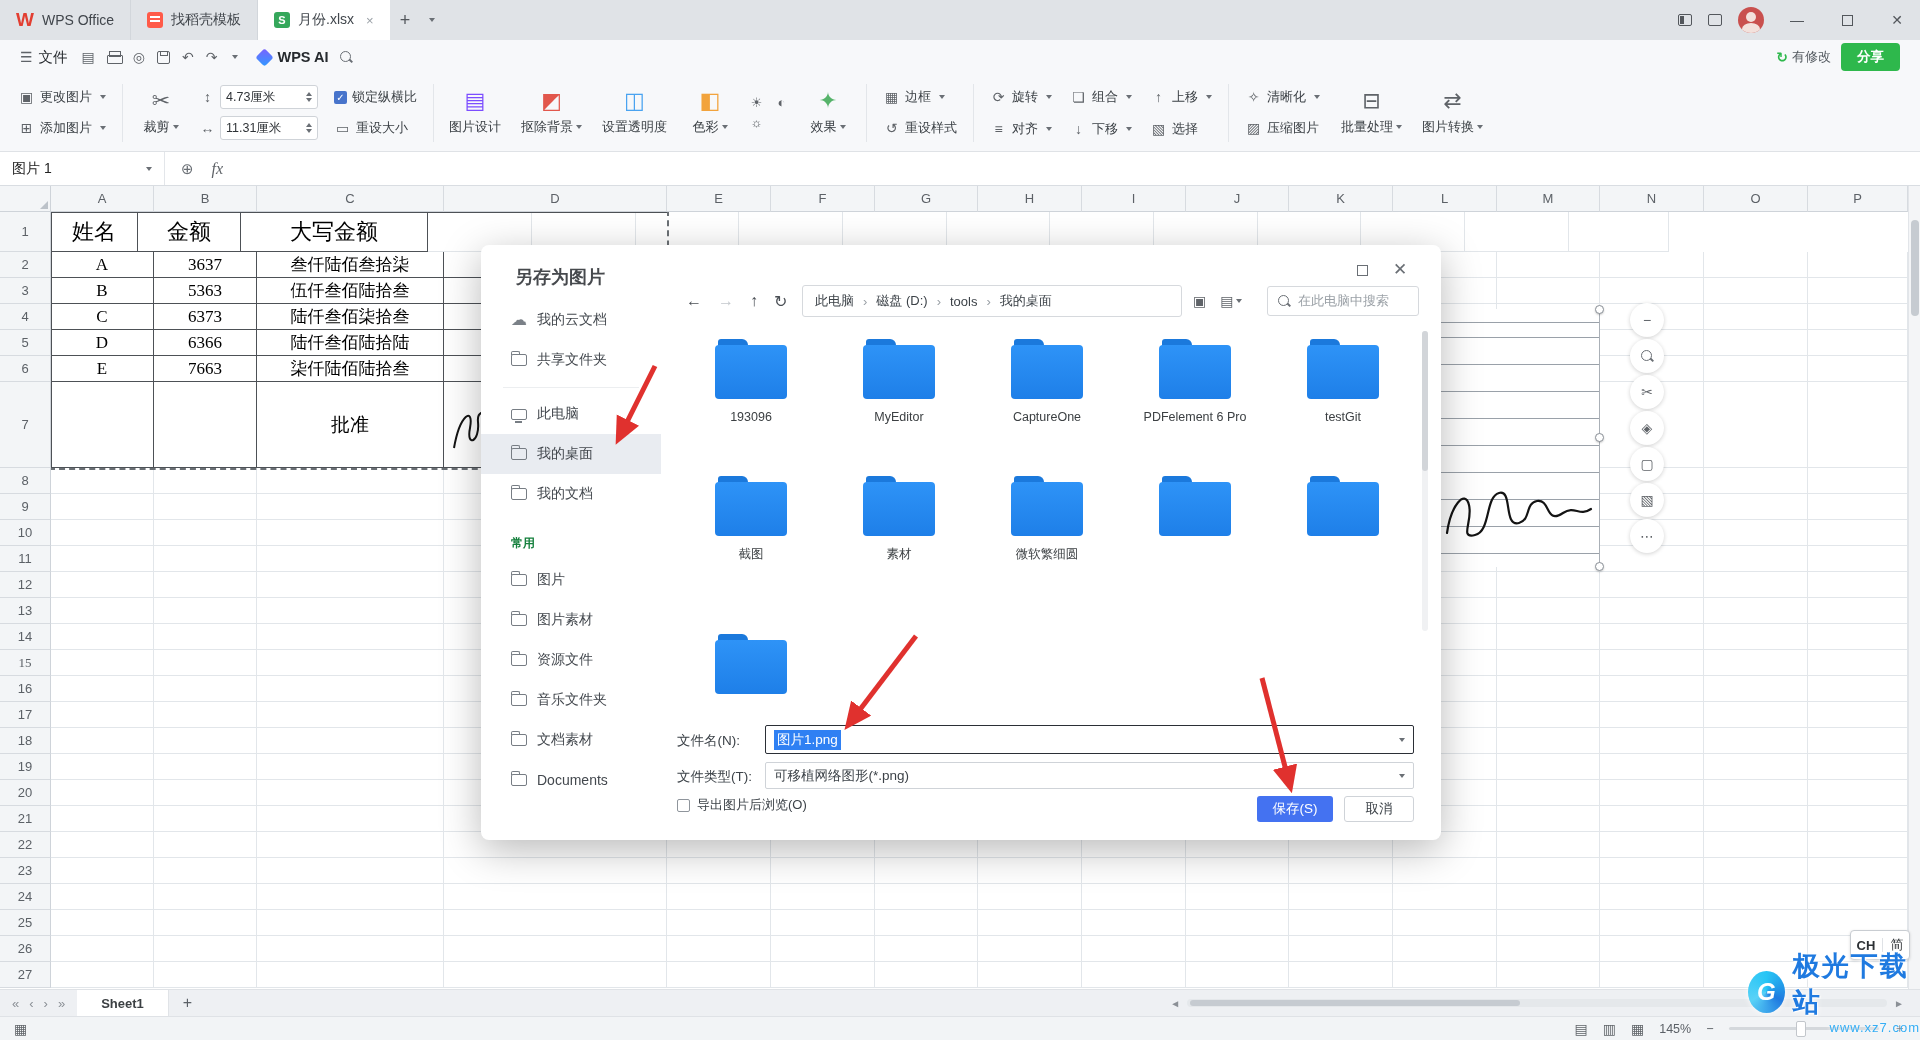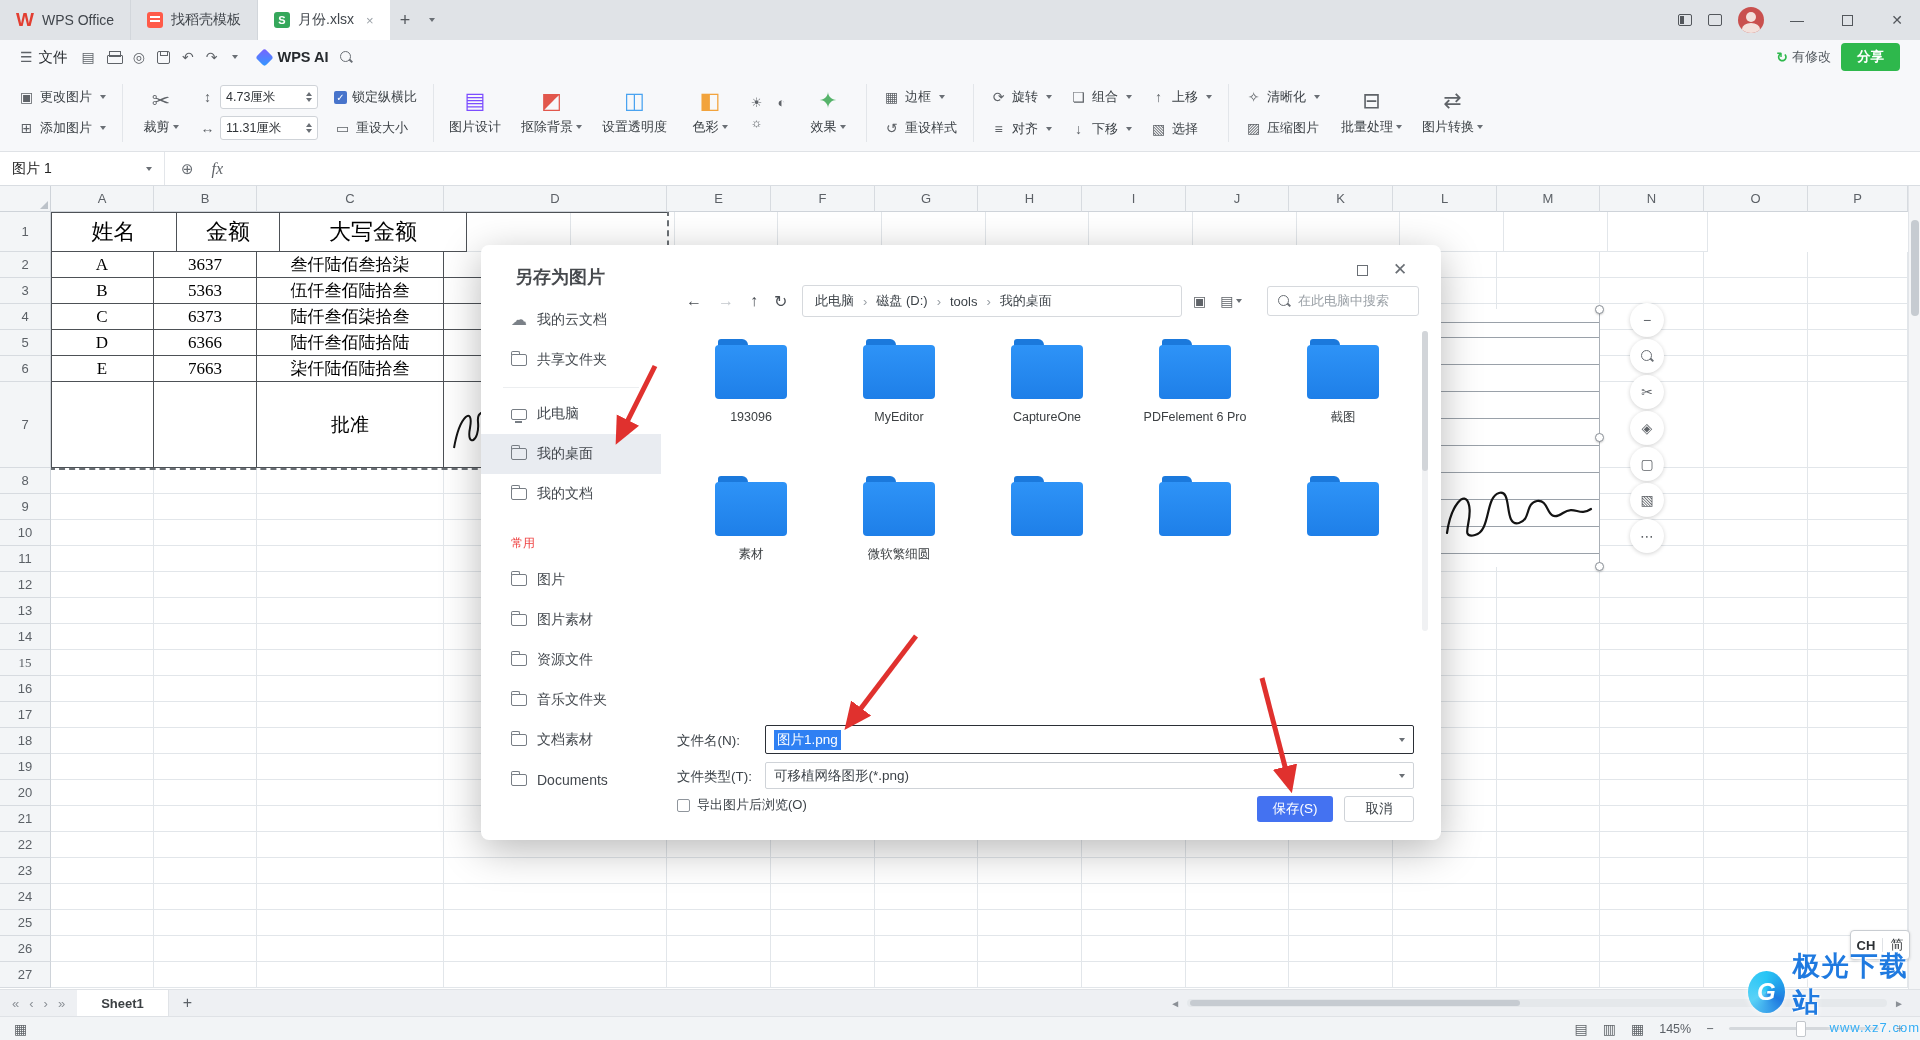--- a/index.html
+++ b/index.html
@@ -132,21 +132,21 @@
     box-shadow:0 10px 40px rgba(0,0,0,.28);z-index:50;font-size:13.5px;color:#3c4248; }
   .dlg-title { position:absolute;left:34px;top:20px;font-size:18px;font-weight:bold;color:#46494d; }
   .dlg-restore { position:absolute;left:876px;top:20px; }
   .dlg-restore .maxbox { width:11px;height:11px;border:1.5px solid #6a6f75;display:block; }
   .dlg-close { position:absolute;left:912px;top:14px;font-size:17px;color:#6a6f75; }
   .dside { position:absolute;left:0;top:55px;width:180px;bottom:0; }
   .ditem { height:40px;display:flex;align-items:center;gap:10px;padding-left:30px;color:#43484e;font-size:14px; }
   .ditem.sel { background:#e9ecf1; }
   .ddiv { height:14px;display:flex;align-items:center;padding:0 22px; }
   .ddiv::before { content:'';width:100%;height:1px;background:#eceef0; }
-  .dsec { height:46px;display:flex;align-items:flex-end;padding:0 0 8px 30px;color:#ef4444;font-size:12px; }
+  .dsec { height:46px;display:flex;align-items:flex-end;padding:0 0 8px 30px;color:#15803d;font-size:12px;font-weight:bold; }
   .cloud-g { color:#7a8087;font-size:16px; }
   .dnav { position:absolute;left:205px;top:40px;height:32px;display:flex;align-items:center;gap:16px;color:#4a4f55;font-size:16px; }
   .dis { color:#c3c7cc; }
   .crumb { position:absolute;left:321px;top:40px;width:380px;height:32px;border:1px solid #d6d9dd;border-radius:3px;
     display:flex;align-items:center;padding:0 12px;gap:9px;font-size:13px;color:#3c4248;overflow:hidden; }
   .csep { color:#9aa0a6; }
   .dtools { position:absolute;left:712px;top:40px;height:32px;display:flex;align-items:center;gap:14px;color:#5f6368; }
   .dsearch { position:absolute;left:786px;top:41px;width:152px;height:30px;border:1px solid #d6d9dd;border-radius:3px;
     display:flex;align-items:center;gap:7px;padding:0 9px;color:#9aa0a6;font-size:13px; }
   .dfolders { position:absolute;left:196px;top:92px;width:744px;display:grid;grid-template-columns:repeat(5,148px);
@@ -487,21 +487,21 @@
         <div style="height: 26px;">21</div>
         <div style="height: 26px;">22</div>
         <div style="height: 26px;">23</div>
         <div style="height: 26px;">24</div>
         <div style="height: 26px;">25</div>
         <div style="height: 26px;">26</div>
         <div style="height: 26px;">27</div>
       </div>
     <div class="gbody" id="gbody">
         <div class="grow" style="height: 40px;">
-          <div class="gcell tc hd" style="width: 126px;">姓名</div>
+          <div class="gcell tc hd" style="width: 87px;">姓名</div>
           <div class="gcell tc hd" style="width: 103px;">金额</div>
           <div class="gcell tc hd" style="width: 187px;">大写金额</div>
           <div class="gcell" style="width: 104px;"></div>
           <div class="gcell" style="width: 104px;"></div>
           <div class="gcell" style="width: 103px;"></div>
           <div class="gcell" style="width: 104px;"></div>
           <div class="gcell" style="width: 104px;"></div>
           <div class="gcell" style="width: 103px;"></div>
           <div class="gcell" style="width: 104px;"></div>
           <div class="gcell" style="width: 104px;"></div>
@@ -1112,20 +1112,24 @@
           <div class="bigfolder"></div>
           <div class="flabel">MyEditor</div>
         </div>
         <div class="ftile">
           <div class="bigfolder"></div>
           <div class="flabel">CaptureOne</div>
         </div>
         <div class="ftile">
           <div class="bigfolder"></div>
           <div class="flabel">PDFelement 6 Pro</div>
+        </div>
+        <div class="ftile">
+          <div class="bigfolder"></div>
+          <div class="flabel">testGit</div>
         </div>
         <div class="ftile">
           <div class="bigfolder"></div>
           <div class="flabel">截图</div>
         </div>
         <div class="ftile">
           <div class="bigfolder"></div>
           <div class="flabel">素材</div>
         </div>
         <div class="ftile">

